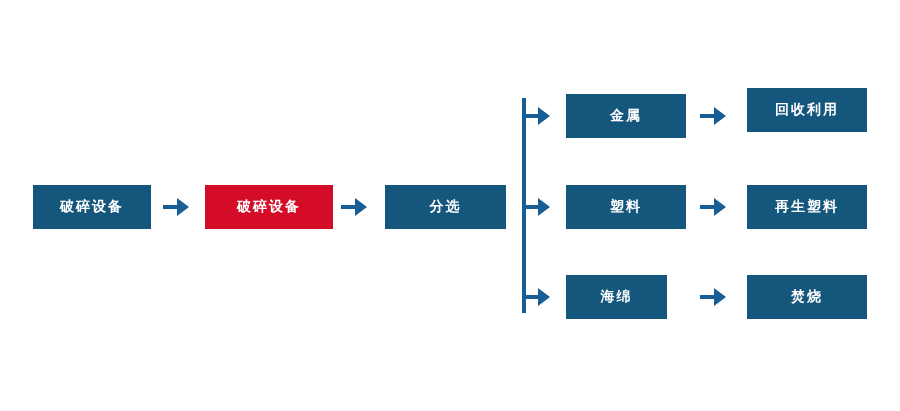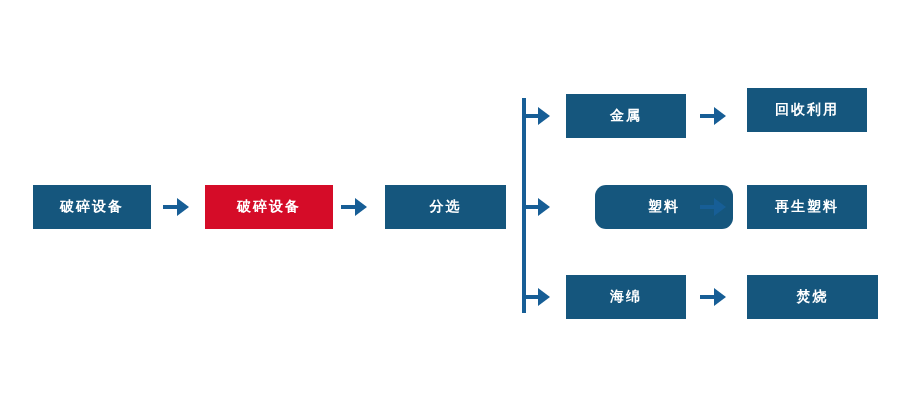--- a/index.html
+++ b/index.html
@@ -80,36 +80,36 @@
     <polygon points="14,2 26,11 14,20" fill="currentColor"></polygon>
   </svg>
 
   <div class="node blue" style="left:747px; top:88px; width:120px;">回收利用</div>
 
   <svg class="arrow" style="left:524px; top:196px;" viewBox="0 0 26 22" aria-hidden="true">
     <rect x="0" y="9" width="16" height="4" fill="currentColor"></rect>
     <polygon points="14,2 26,11 14,20" fill="currentColor"></polygon>
   </svg>
 
-  <div class="node blue" style="left:595px; top:185px; width:138px;border-radius:11px;">塑料</div>
+  <div class="node blue" style="left:566px; top:185px; width:120px;">塑料</div>
 
   <svg class="arrow" style="left:700px; top:196px;" viewBox="0 0 26 22" aria-hidden="true">
     <rect x="0" y="9" width="16" height="4" fill="currentColor"></rect>
     <polygon points="14,2 26,11 14,20" fill="currentColor"></polygon>
   </svg>
 
   <div class="node blue" style="left:747px; top:185px; width:120px;text-align:right;">再生塑料</div>
 
   <svg class="arrow" style="left:524px; top:286px;" viewBox="0 0 26 22" aria-hidden="true">
     <rect x="0" y="9" width="16" height="4" fill="currentColor"></rect>
     <polygon points="14,2 26,11 14,20" fill="currentColor"></polygon>
   </svg>
 
-  <div class="node blue" style="left:566px; top:275px; width:120px;">海绵</div>
+  <div class="node blue" style="left:566px; top:275px; width:101px;">海绵</div>
 
   <svg class="arrow" style="left:700px; top:286px;" viewBox="0 0 26 22" aria-hidden="true">
     <rect x="0" y="9" width="16" height="4" fill="currentColor"></rect>
     <polygon points="14,2 26,11 14,20" fill="currentColor"></polygon>
   </svg>
 
-  <div class="node blue" style="left:747px; top:275px; width:131px;">焚烧</div>
+  <div class="node blue" style="left:747px; top:275px; width:120px;">焚烧</div>
 
 </div>
 
 </body></html>

